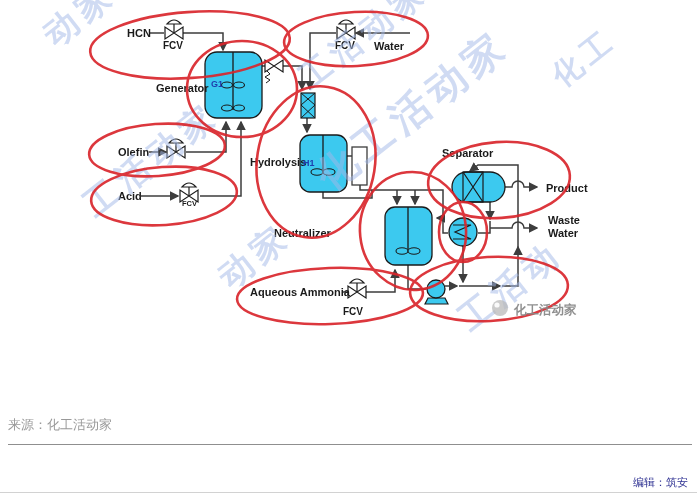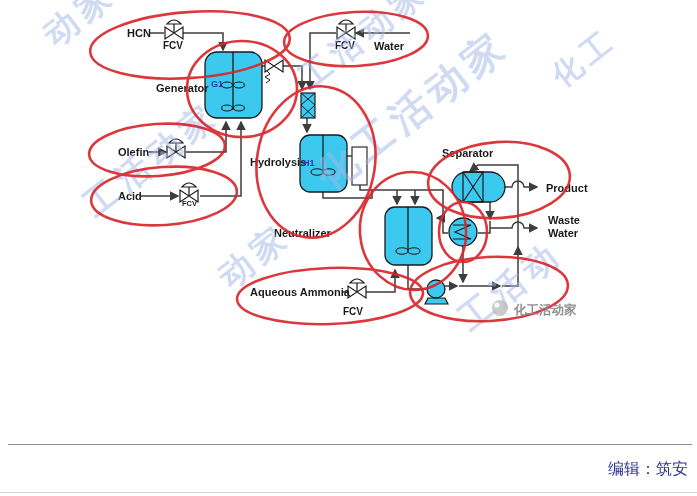--- a/index.html
+++ b/index.html
@@ -11,21 +11,21 @@
   .plabel-sm{font-size:10px;font-weight:bold;fill:#1a1a1a;}
   .plabel-xs{font-size:7.5px;font-weight:bold;fill:#1a1a1a;}
   .tag{font-size:9px;font-weight:bold;fill:#1f3fae;}
   .wm{font-weight:bold;fill:#a3b9e8;opacity:0.5;letter-spacing:6px;}
   .logo-text{font-size:12.5px;font-weight:bold;fill:#8a8a8a;opacity:0.95;}
   .para{position:absolute;left:8px;top:341px;width:655px;font-size:15px;line-height:28px;
         color:#333;letter-spacing:0.2px;}
   .source{position:absolute;left:8px;top:416px;font-size:13px;color:#999;}
   .divider{position:absolute;left:8px;right:5px;top:444px;border-top:1px solid #8f8f8f;}
   .org{position:absolute;right:9px;top:451px;font-size:13.5px;color:#2e3192;}
-  .editor{position:absolute;right:9px;top:459px;font-size:16px;color:#2e3192;}
+  .editor{position:absolute;right:9px;top:475px;font-size:11px;color:#2e3192;}
   .bottom-line{position:absolute;left:0;right:0;top:492px;border-top:1px solid #d2d2d2;}
 </style>
 </head>
 <body>
 
 <div class="page">
 
   <div class="figure">
   <svg width="697" height="338" viewBox="0 0 697 338">
     <defs>
@@ -192,17 +192,18 @@
     </g>
 
     <g>
       <circle cx="500" cy="308" r="8" fill="#b9b9b9" opacity="0.75"></circle>
       <circle cx="497" cy="305" r="2.6" fill="#ffffff" opacity="0.9"></circle>
       <text class="logo-text" x="514" y="314">化工活动家</text>
     </g>
   </svg>
   </div>
 
+  <div class="source">来源：化工活动家</div>
   <div class="divider"></div>
   <div class="editor">编辑：筑安</div>
   <div class="bottom-line"></div>
 
 </div>
 
 </body></html>

